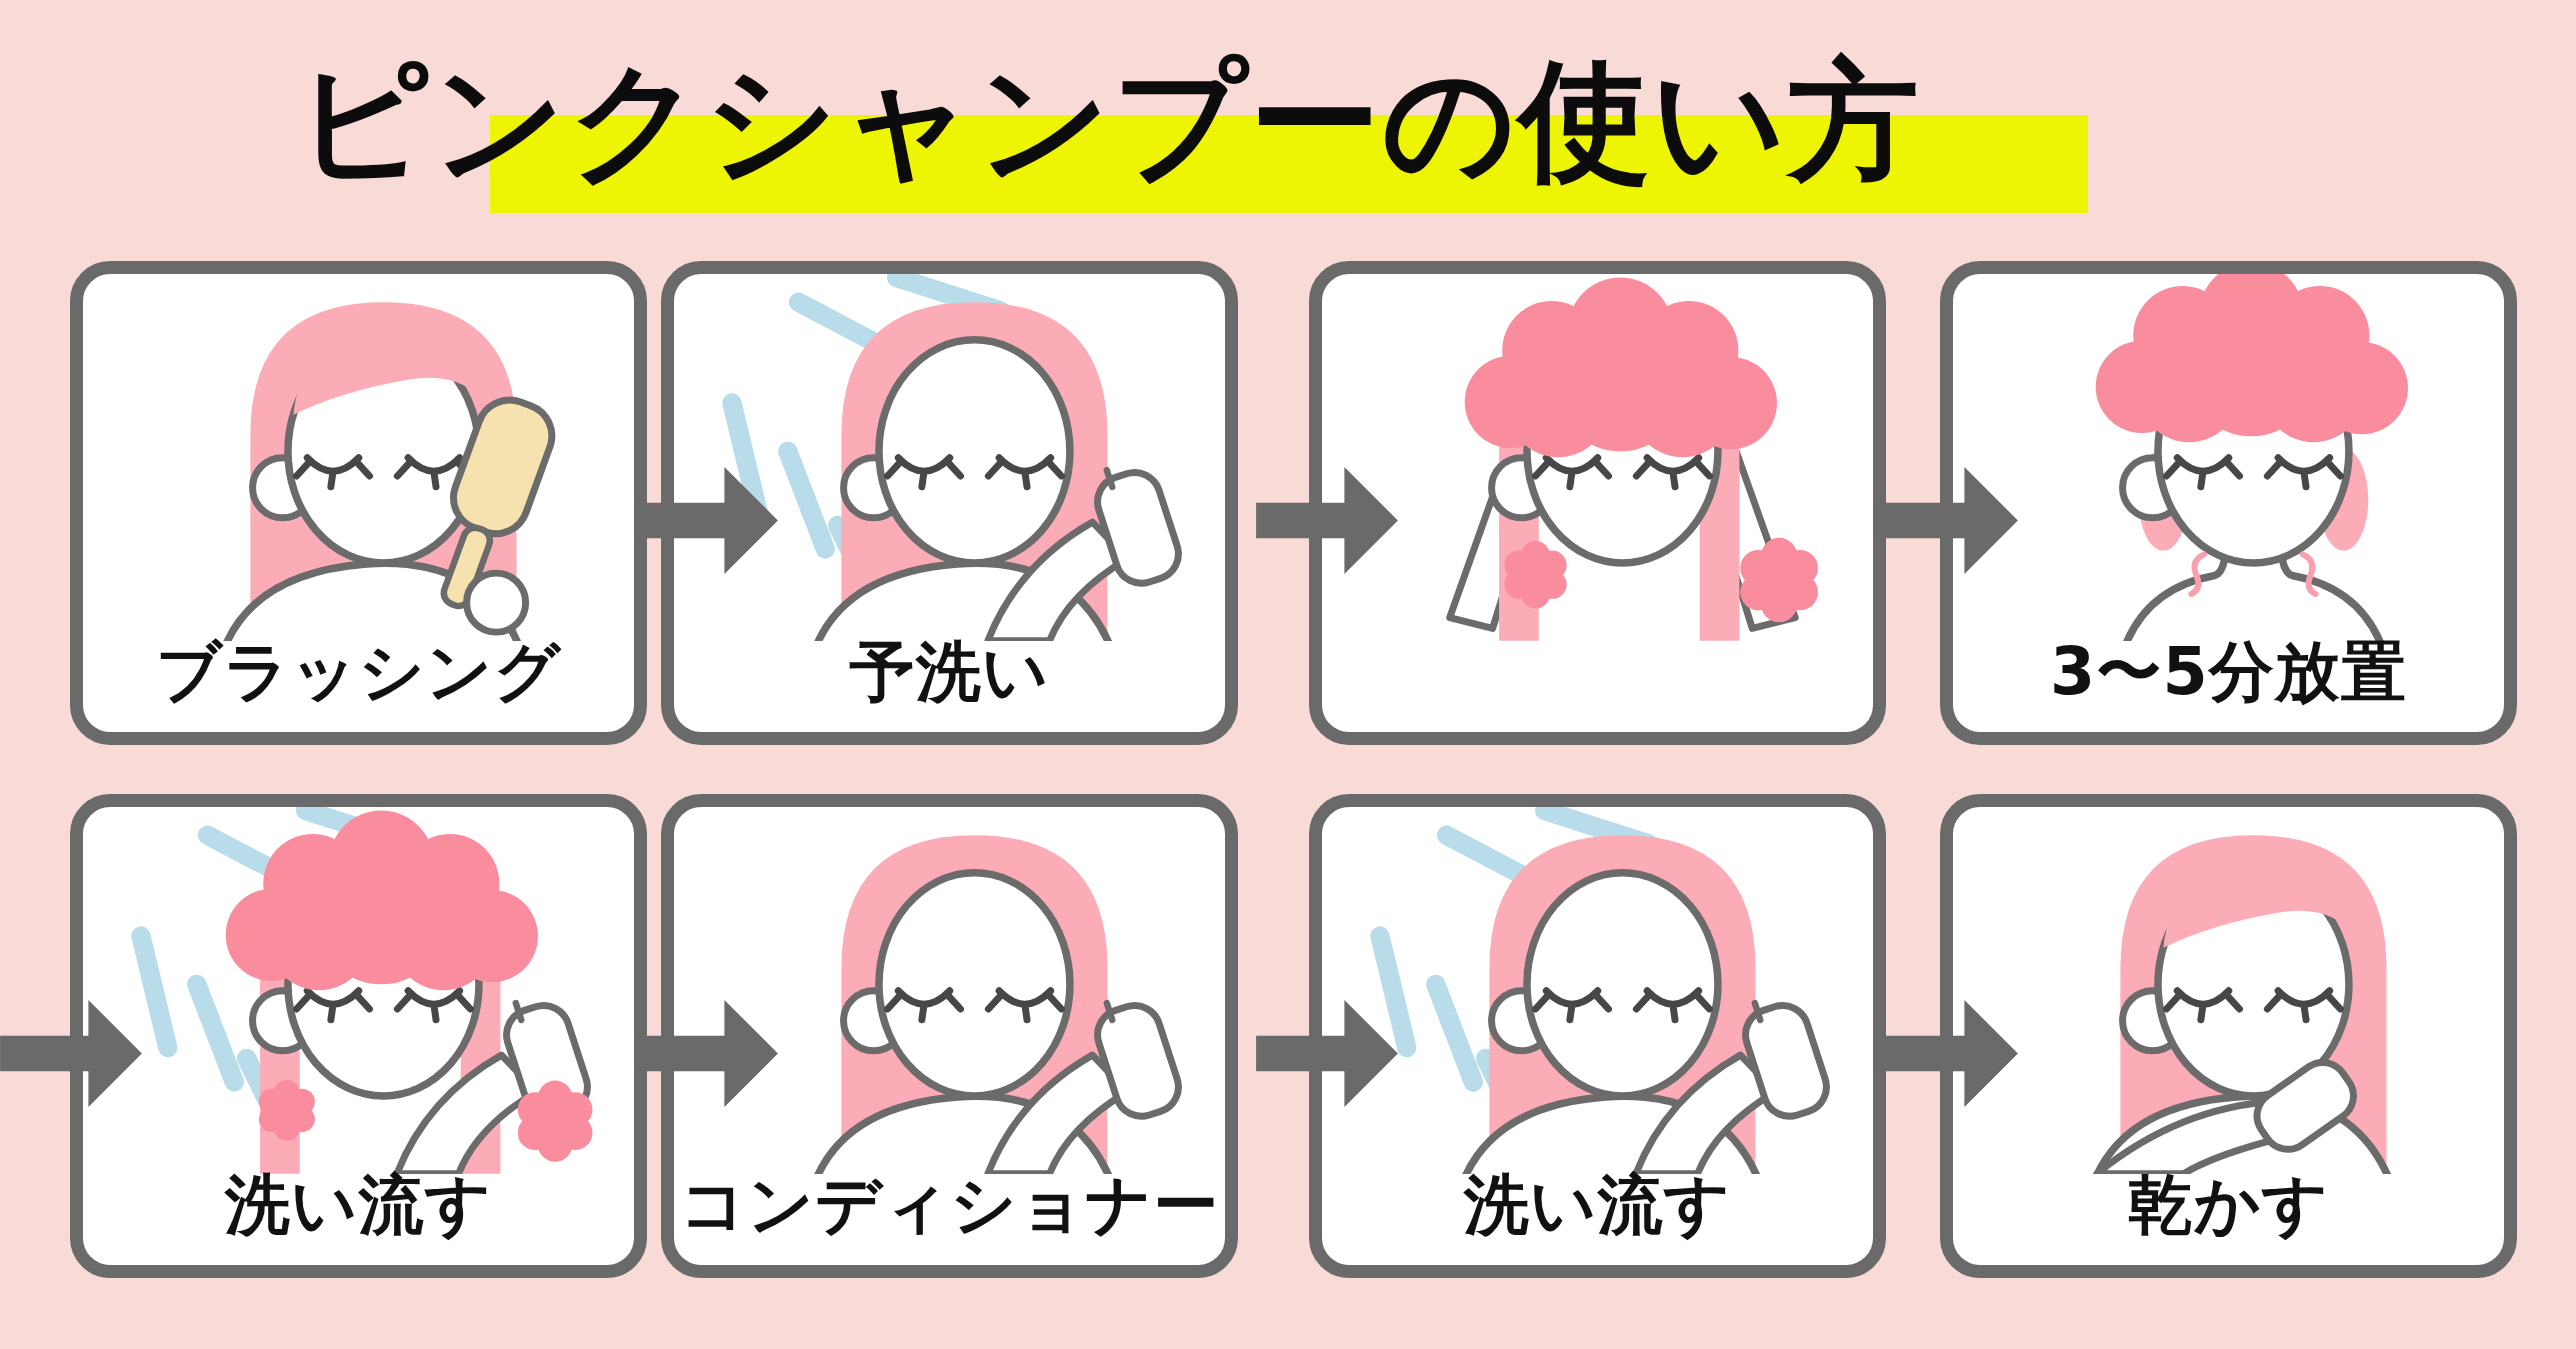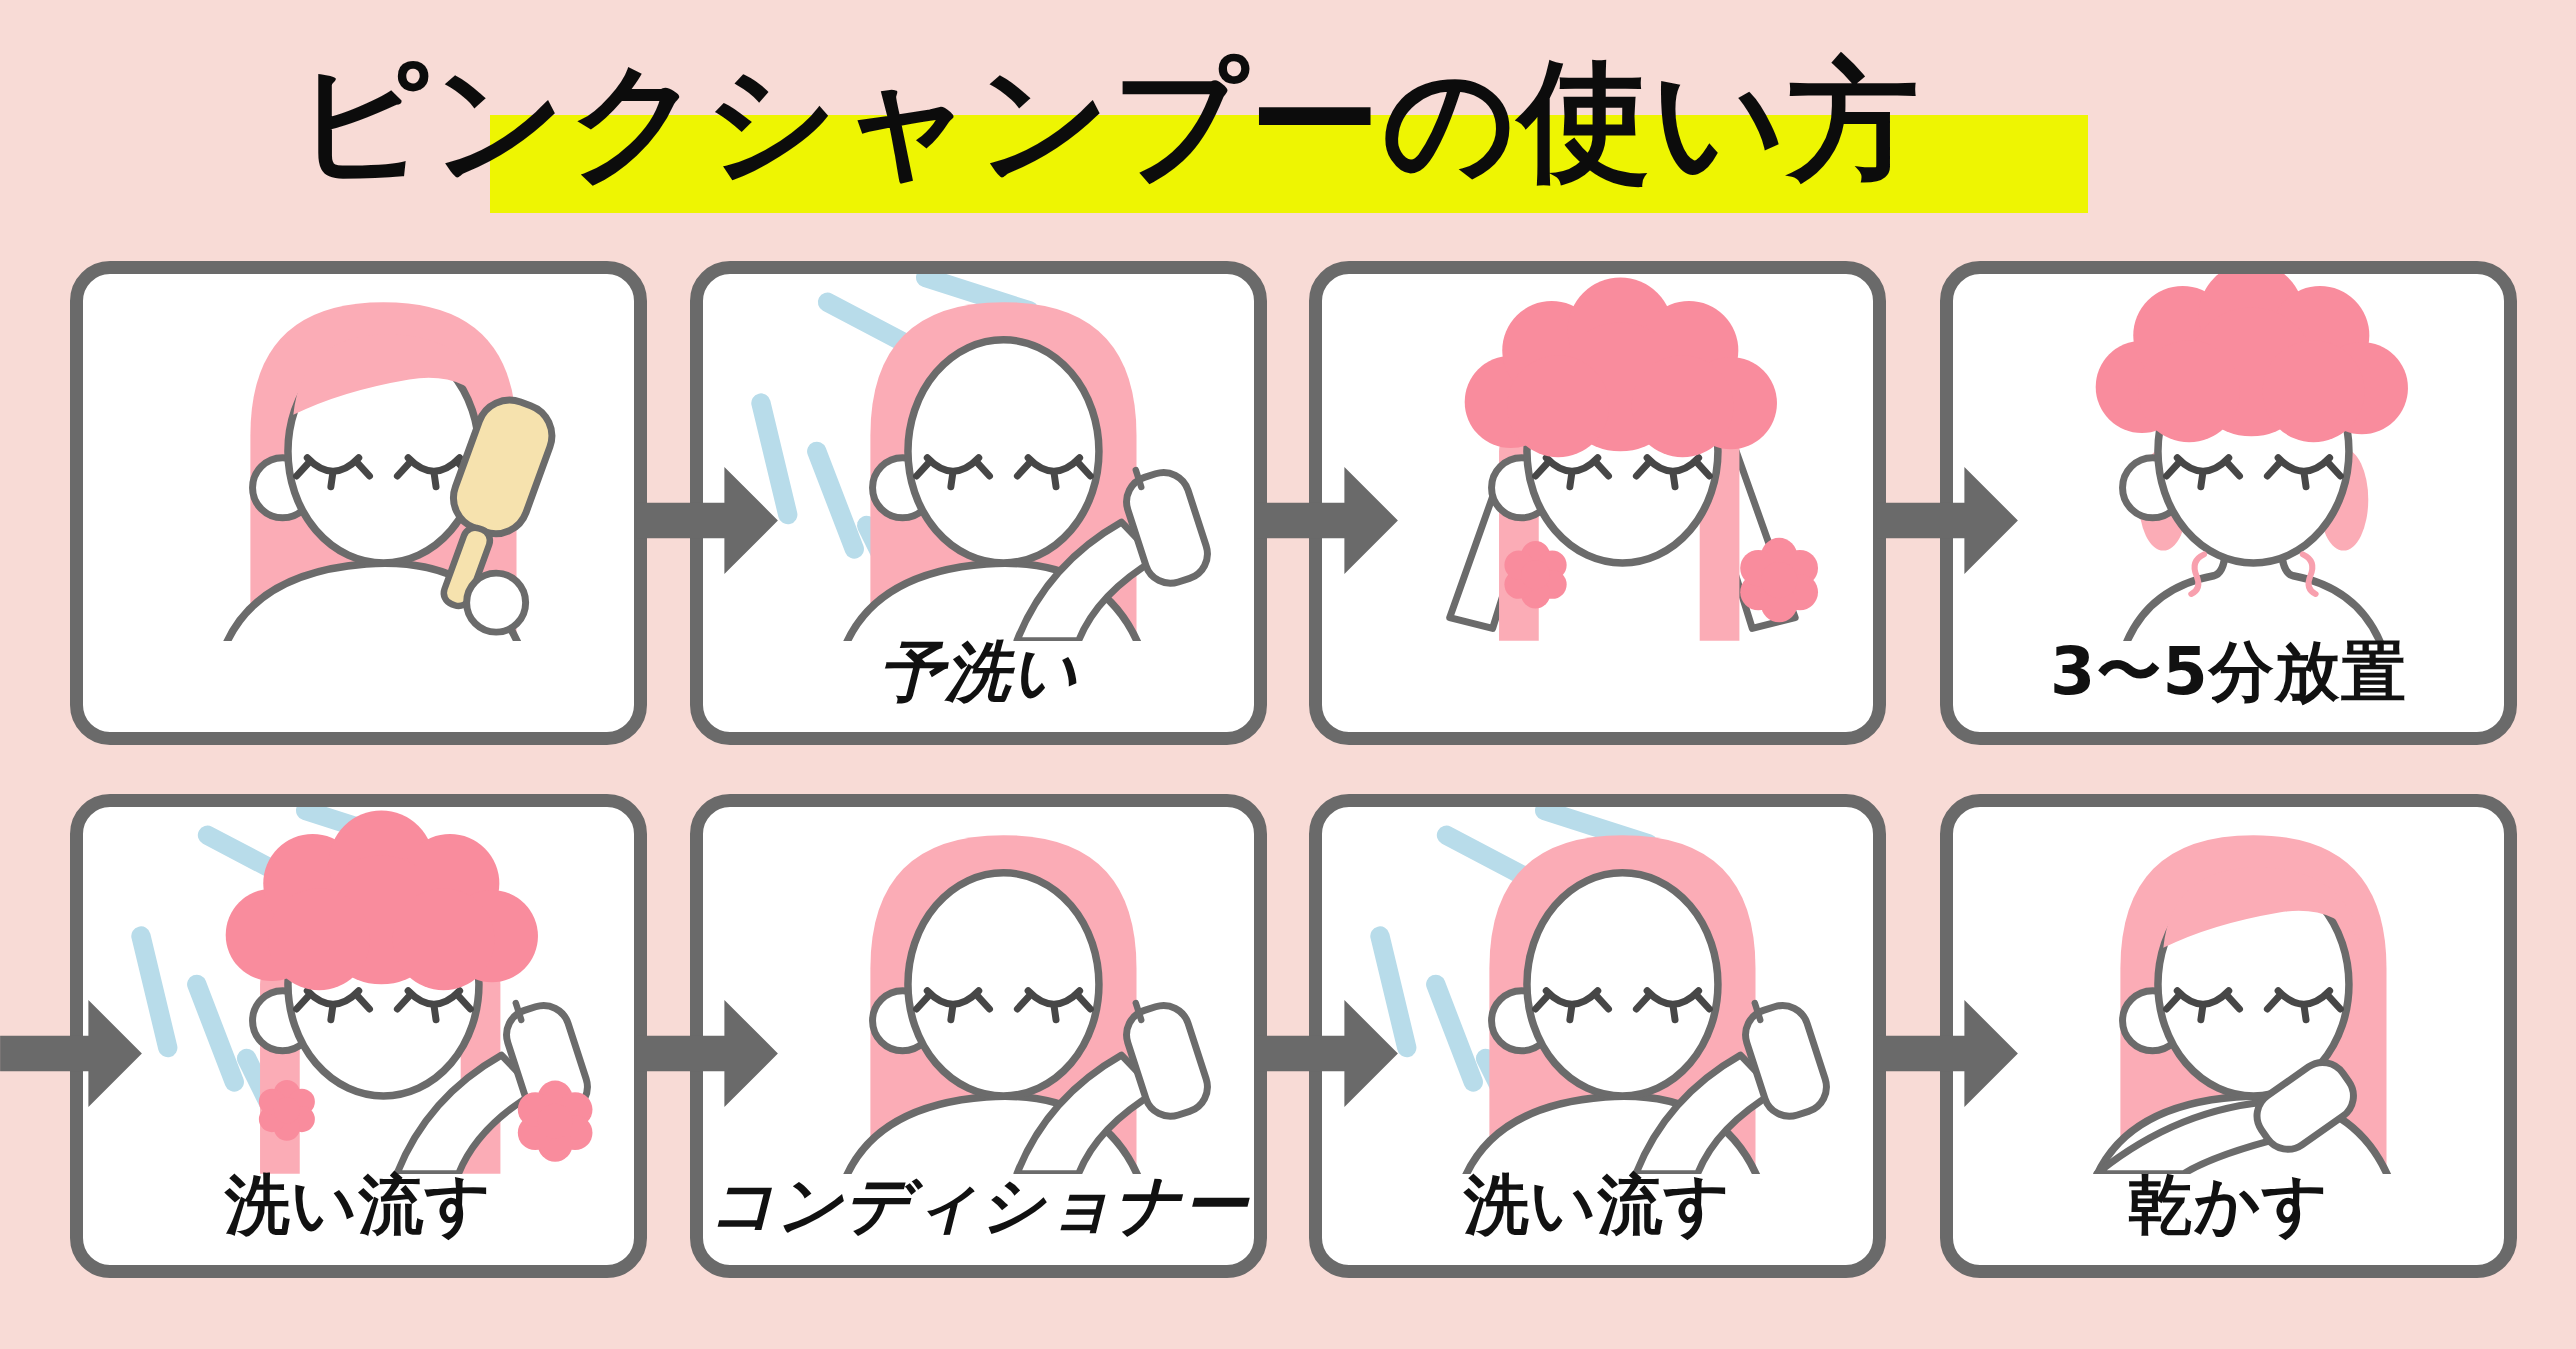--- a/index.html
+++ b/index.html
@@ -22,21 +22,21 @@
     background:#ffffff;border:13px solid #6a6a6a;border-radius:40px;
     z-index:3;
   }
   .card svg.illo{position:absolute;left:0;top:0;width:551px;height:367px;display:block;}
   .step-label{
     position:absolute;left:0;right:0;bottom:16px;margin:0;
     text-align:center;font-size:65px;font-weight:800;color:#111111;
     letter-spacing:1.1px;white-space:nowrap;
   }
   .r1{top:261px;} .r2{top:794px;}
-  .c1{left:70px;} .c2{left:690px;font-style:italic;} .c3{left:1309px;} .c4{left:1929px;margin-left:11px;}
+  .c1{left:70px;} .c2{left:661px;} .c3{left:1309px;} .c4{left:1929px;margin-left:11px;}
   .arrow{position:absolute;width:142px;height:107px;z-index:5;}
   .a-r1{top:467px;} .a-r2{top:1000px;}
   .a-c1{left:636px;} .a-c2{left:1256px;} .a-c3{left:1876px;} .a-edge{left:0;}
   .defs-holder{position:absolute;width:0;height:0;overflow:hidden;}
 </style>
 </head>
 <body>
 
 <svg class="defs-holder" aria-hidden="true">
   <defs>
@@ -136,20 +136,21 @@
 <div class="card r1 c1">
   <svg class="illo" viewBox="0 0 1027 683">
     <use href="#p-hairlong"></use>
       <use href="#p-shoulders"></use>
       <use href="#p-face"></use>
       <use href="#p-bangs"></use>
     <g>
         <use href="#p-brush"></use>
       </g>
   </svg>
+  <p class="step-label">ブラッシング</p>
 </div>
 
 <div class="card r1 c2">
   <svg class="illo" viewBox="0 0 1027 683">
     <g>
         <use href="#p-spray"></use>
       </g>
     <use href="#p-hairlong"></use>
       <use href="#p-shoulders"></use>
       <use href="#p-face"></use>

